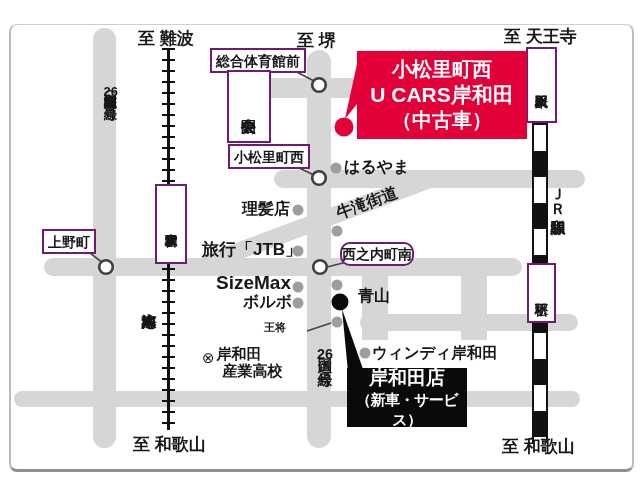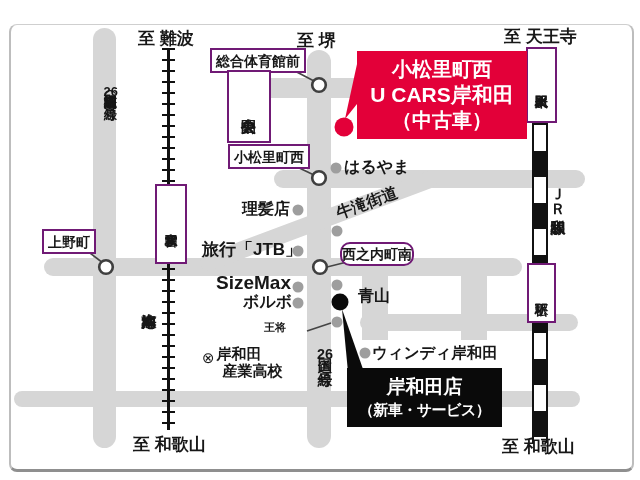--- a/index.html
+++ b/index.html
@@ -35,21 +35,21 @@
   .tcy{text-combine-upright:all;}
   .roadname{position:absolute;z-index:4;line-height:1;color:#171717;}
   svg.overlay{position:absolute;left:0;top:0;z-index:5;pointer-events:none;}
   .dealer{
     position:absolute;left:357px;top:51px;width:170px;height:88px;z-index:7;
     display:flex;flex-direction:column;align-items:center;justify-content:center;
     color:#fff;text-align:center;line-height:1.25;
   }
   .dealer .l1{font-size:20px;} .dealer .l2{font-size:21px;} .dealer .l3{font-size:20px;}
   .branch{
-    position:absolute;left:347px;top:368px;width:155px;height:59px;z-index:7;
+    position:absolute;left:347px;top:368px;width:120px;height:59px;z-index:7;
     background:#0a0a0a;color:#fff;display:flex;flex-direction:column;
     align-items:center;justify-content:center;text-align:center;line-height:1.3;
   }
   .branch .l1{font-size:19px;} .branch .l2{font-size:15px;letter-spacing:-0.5px;}
   .poi{position:absolute;z-index:6;white-space:nowrap;line-height:1.05;}
   .edge{position:absolute;z-index:6;font-size:17px;white-space:nowrap;}
   .school{position:absolute;left:202px;top:346px;z-index:6;display:flex;align-items:flex-start;}
   .school .sym{font-size:15px;font-weight:normal;margin-right:2px;margin-top:4px;line-height:1;}
   .school .nm{font-size:15px;line-height:1.1;}
 </style>

